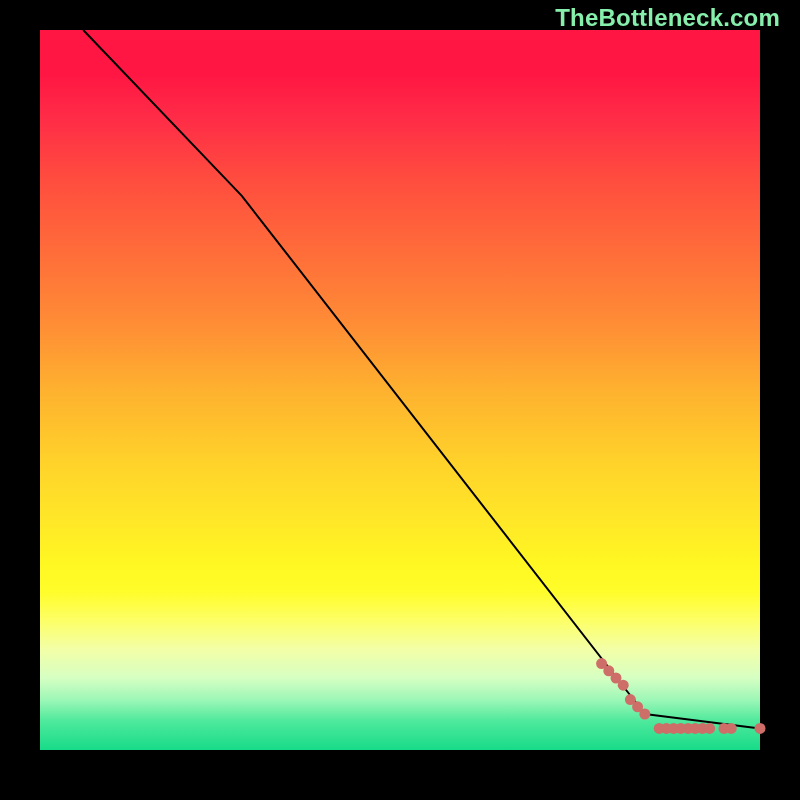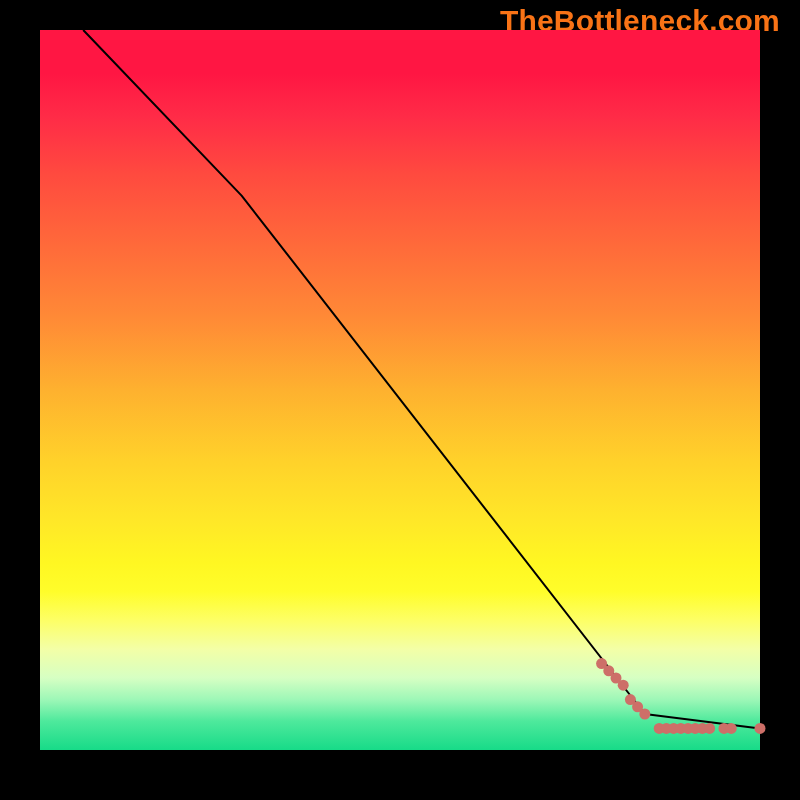--- a/index.html
+++ b/index.html
@@ -14,22 +14,22 @@
   .frame {
     position: relative;
     width: 800px;
     height: 800px;
     background: #000;
   }
   .watermark {
     position: absolute;
     top: 4px;
     right: 20px;
-    color: #f97316;
-    font-size: 30px;
+    color: #86efac;
+    font-size: 24px;
     font-weight: 600;
     letter-spacing: 0.2px;
     user-select: none;
   }
   .plot {
     position: absolute;
     left: 40px;
     top: 30px;
     width: 720px;
     height: 720px;

